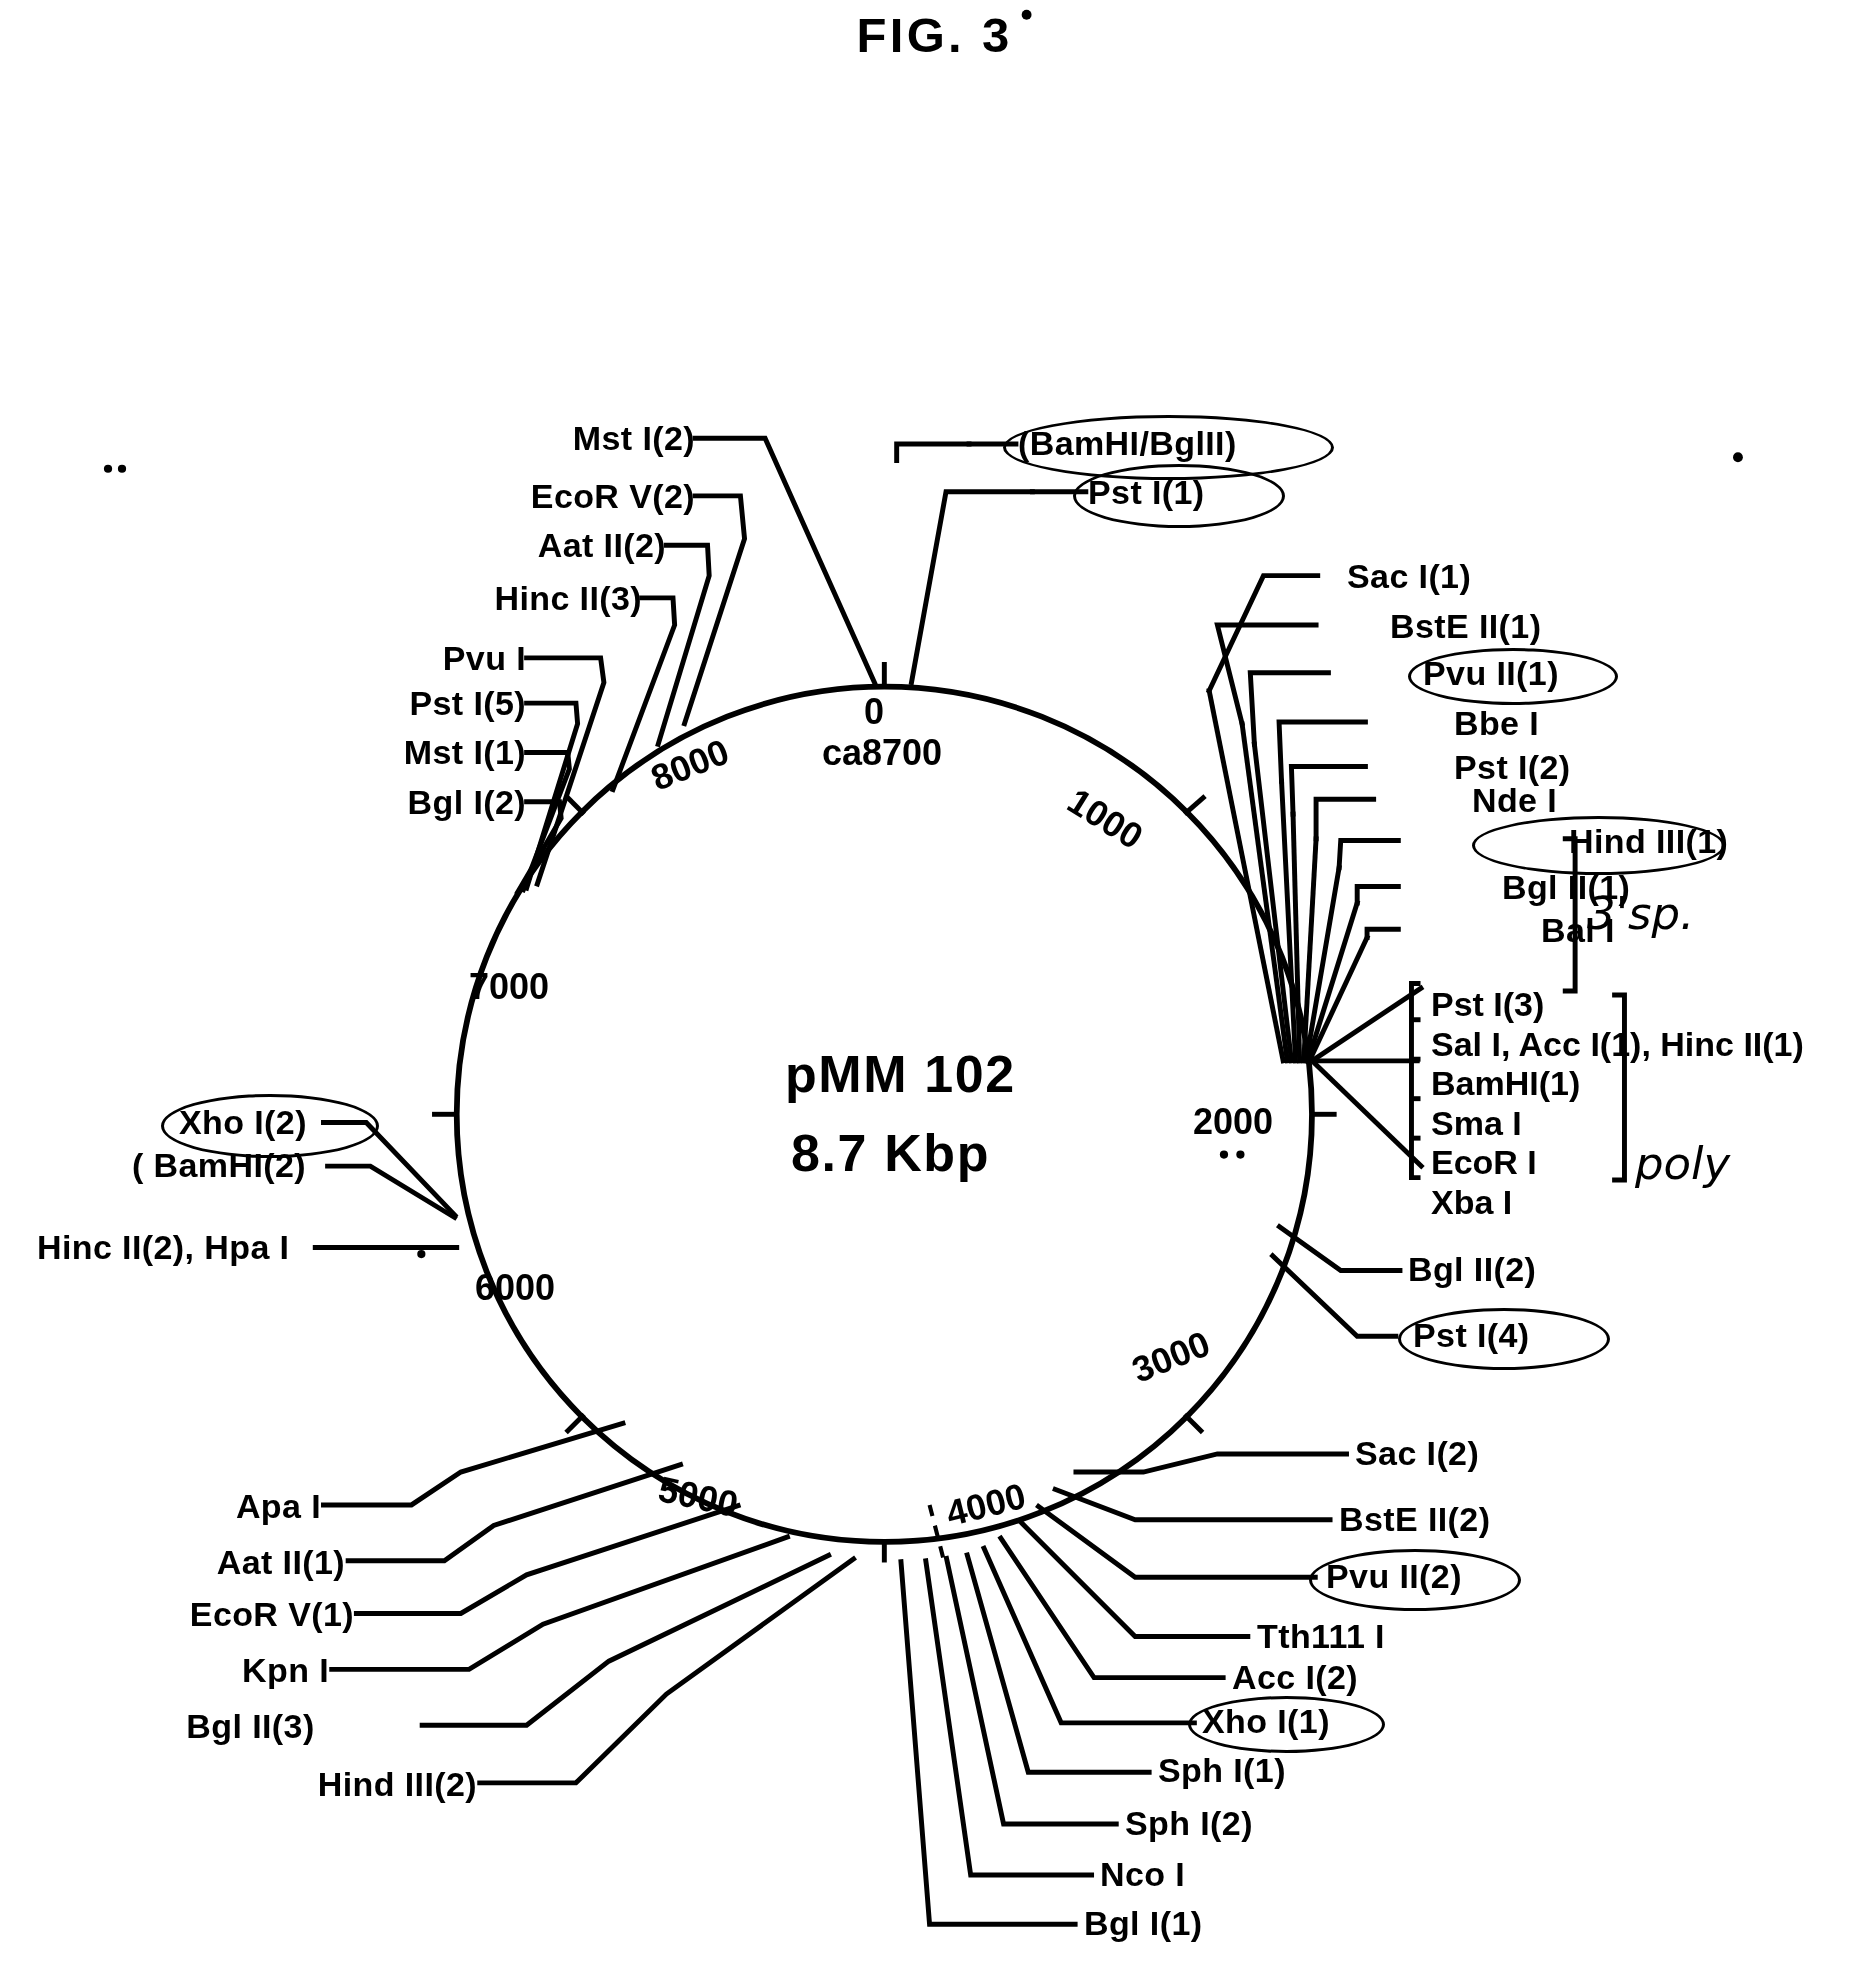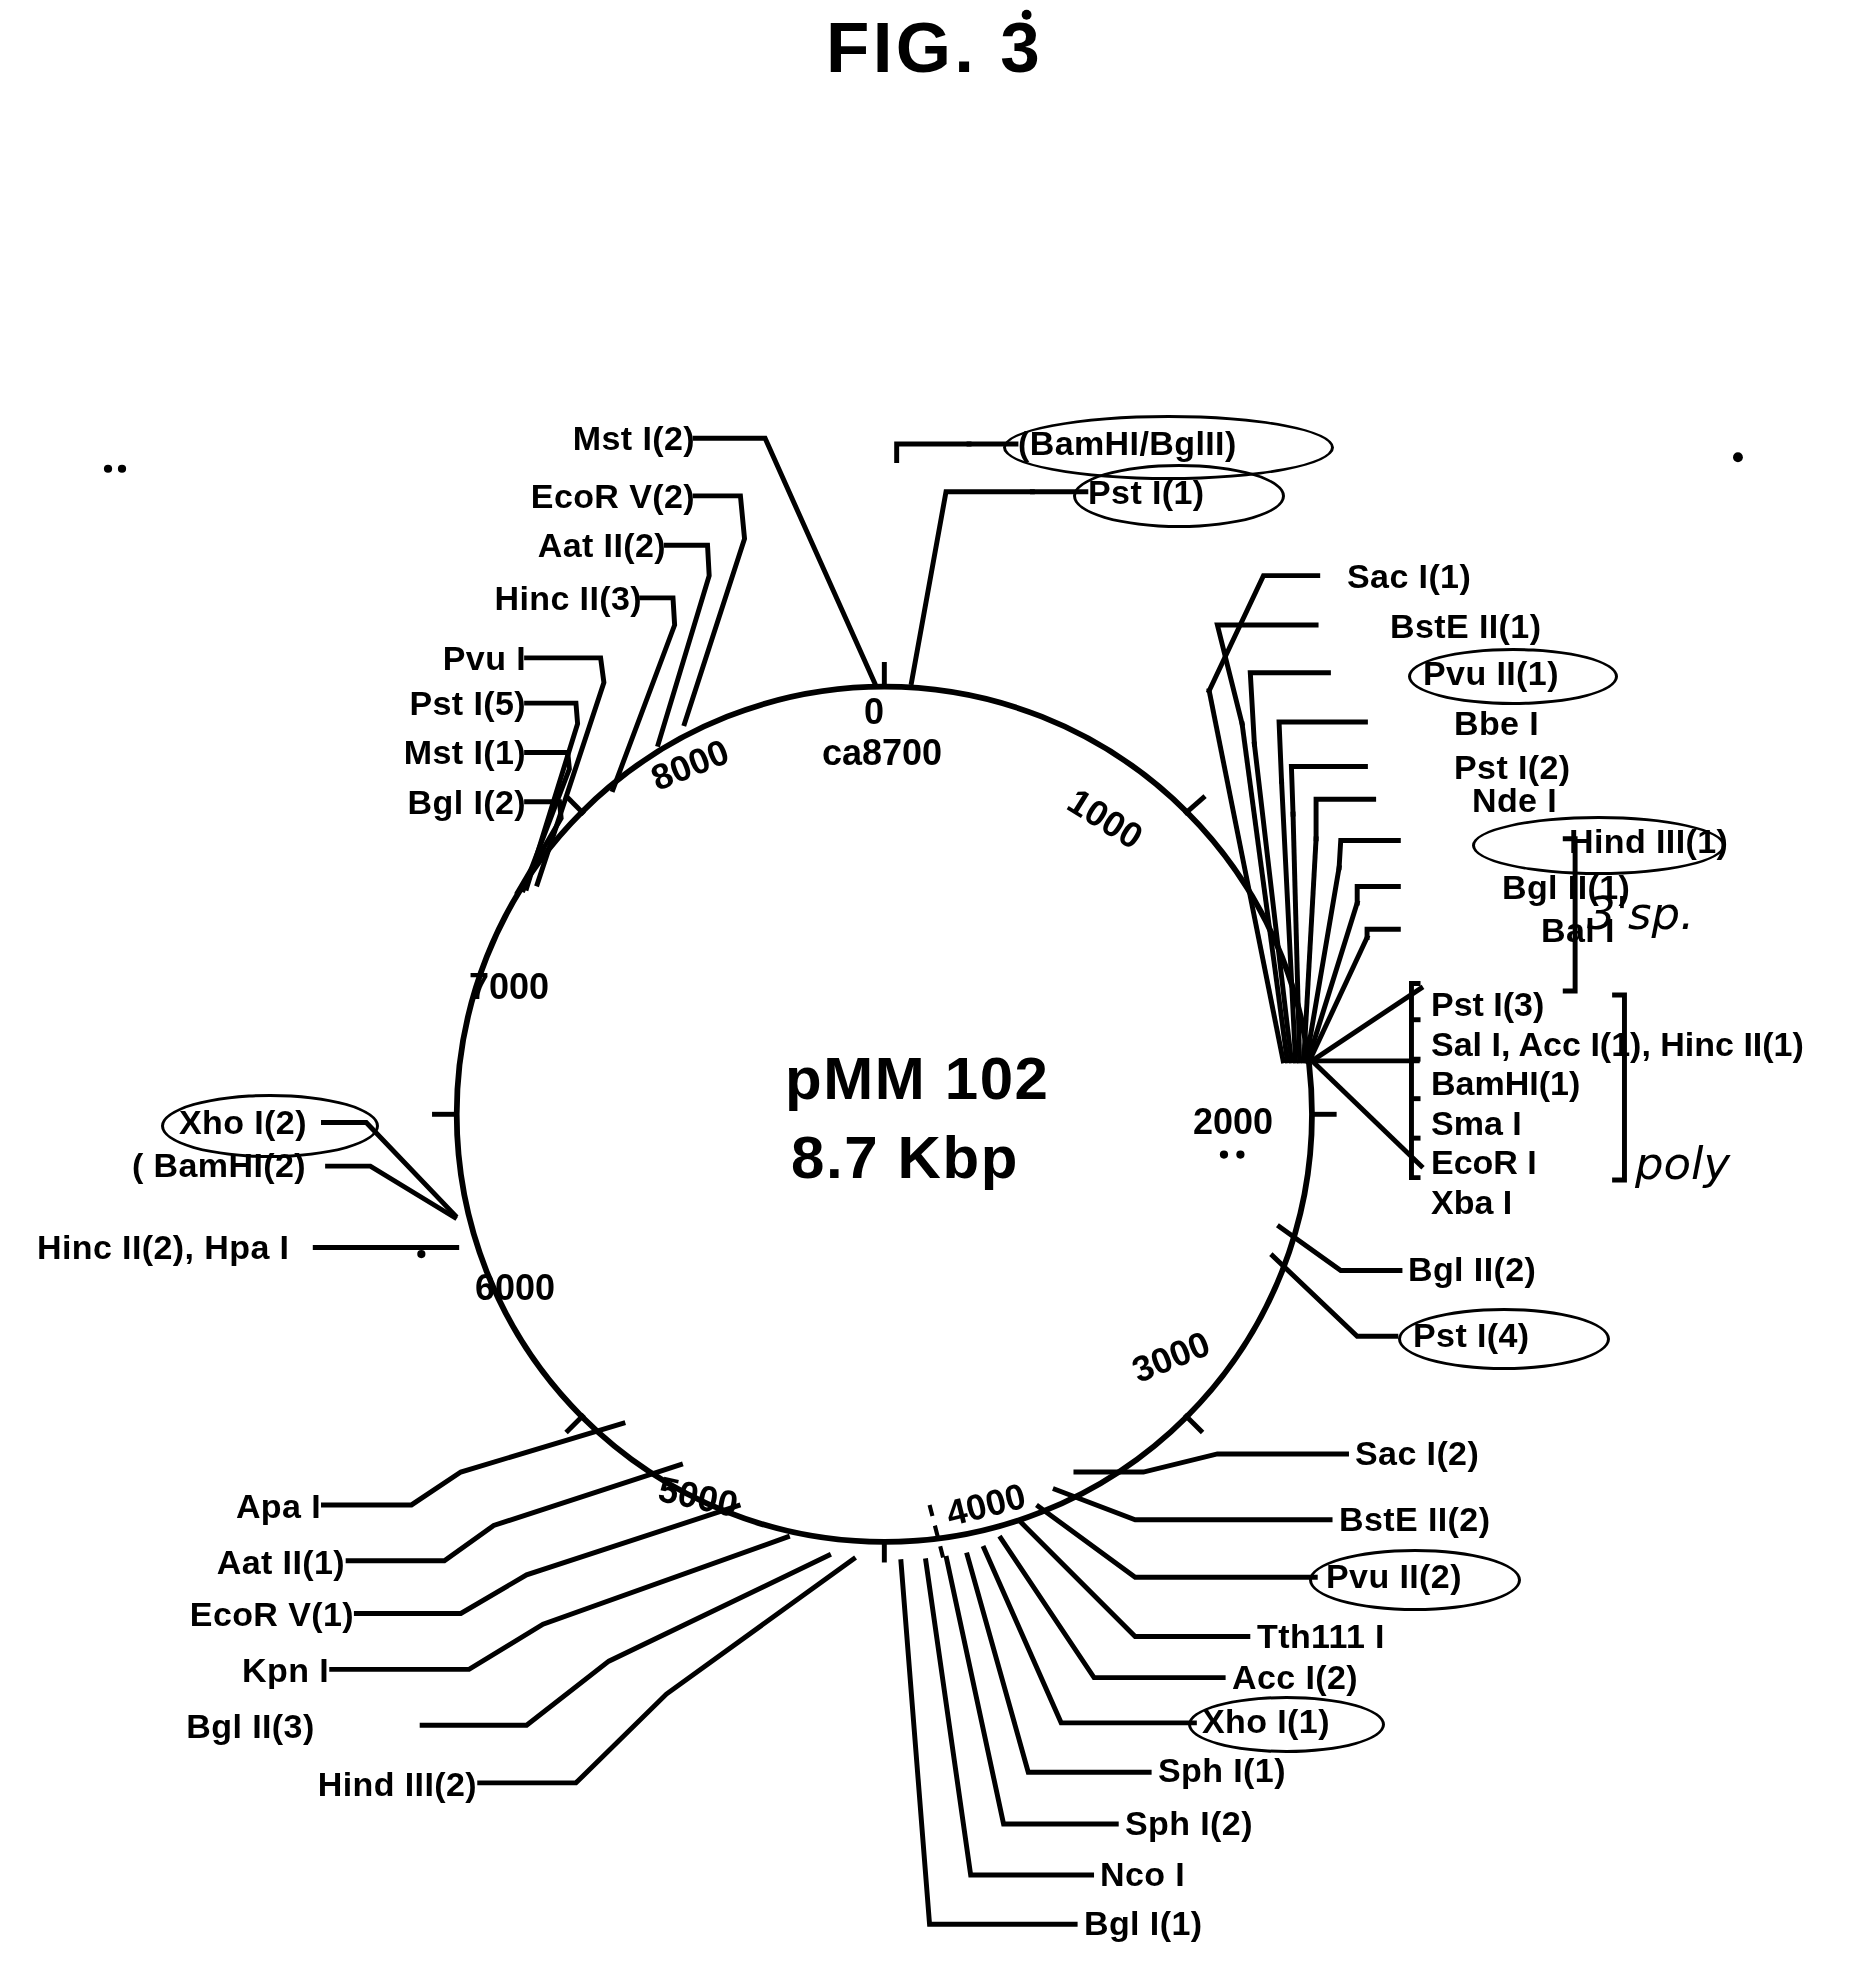--- a/index.html
+++ b/index.html
@@ -1,31 +1,31 @@
 <!DOCTYPE html>
 <html style="font-size:13px"><head>
 <meta charset="utf-8">
 <style>
   html,body{margin:0;padding:0;background:#fff;}
   body{width:1869px;height:1986px;position:relative;
        font-family:"Liberation Sans", sans-serif;color:#000;overflow:hidden;}
 
   #figure-title{
     position:absolute;top:6.6px;left:0;width:1869px;text-align:center;
-    font-size:71px;font-weight:700;letter-spacing:3.3px;
+    font-size:49px;font-weight:700;letter-spacing:3.3px;
   }
 
   
   #plasmid-svg{position:absolute;left:0;top:0;width:1869px;height:1986px;}
 
   .lbl{position:absolute;font-size:34px;font-weight:700;white-space:nowrap;
        letter-spacing:0.4px;line-height:1;}
   .lbl.r{text-align:right;}
   .scale{position:absolute;font-size:36px;font-weight:700;white-space:nowrap;}
-  .center-text{position:absolute;font-size:60px;font-weight:700;white-space:nowrap;
+  .center-text{position:absolute;font-size:52px;font-weight:700;white-space:nowrap;
        letter-spacing:1.6px;}
   .hand{position:absolute;font-family:"DejaVu Sans", sans-serif;
        font-size:45px;font-style:italic;white-space:nowrap;}
   .origin{position:absolute;font-size:36px;font-weight:700;white-space:nowrap;
        text-align:center;}
 
   .poly-item{position:absolute;font-size:34px;font-weight:700;white-space:nowrap;}
 
   
   .ring{position:absolute;border:3.3px solid #000;border-radius:50%;

